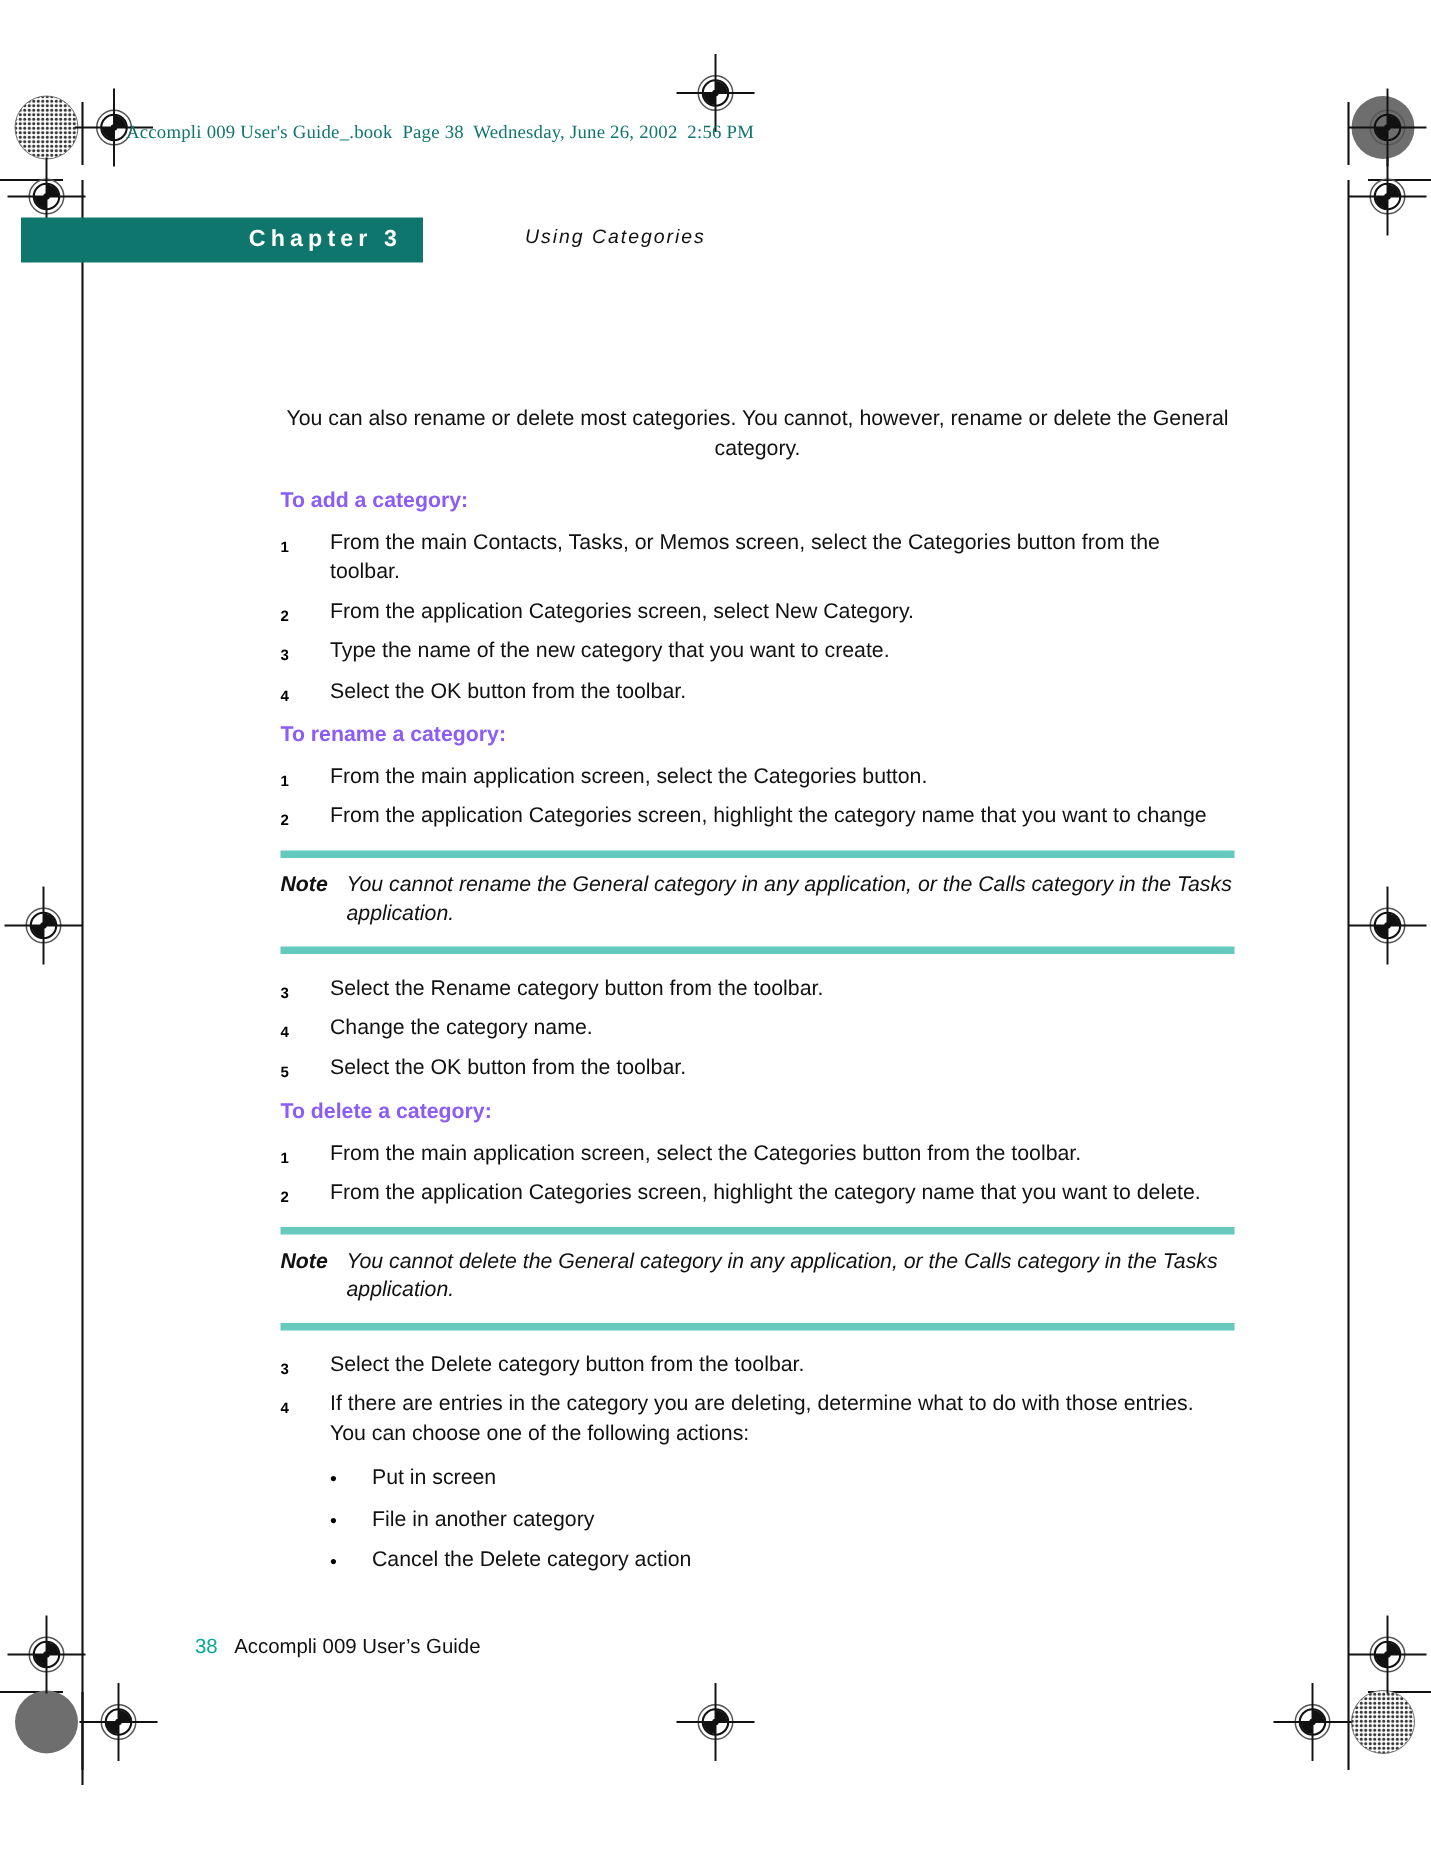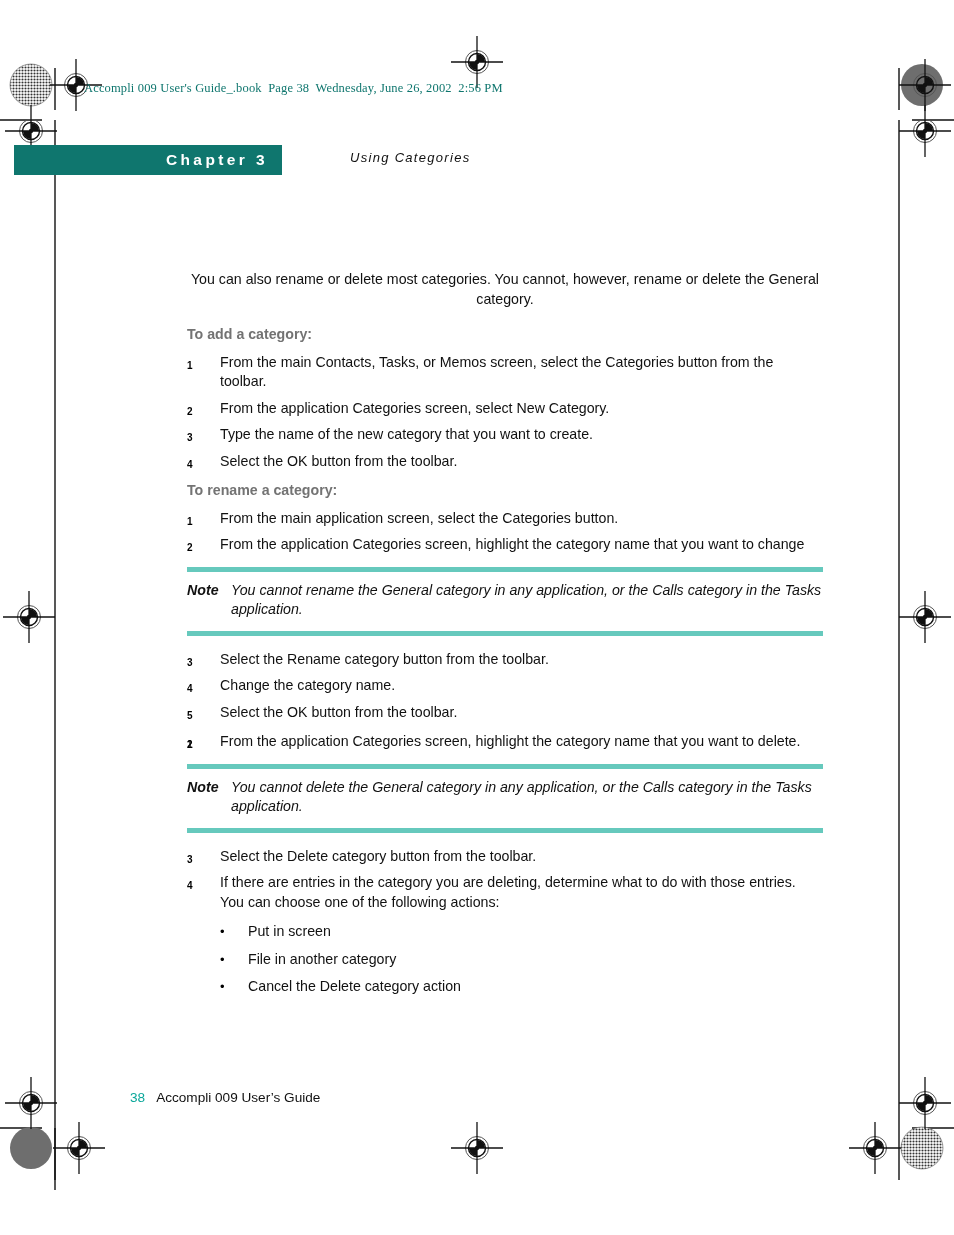--- a/index.html
+++ b/index.html
@@ -82,21 +82,21 @@
     margin: 0 0 16px 0;
     color: #111;
     text-align: center;
   }
 
   .subhead {
     font-size: 14.2px;
     font-weight: bold;
     line-height: 19.5px;
     margin: 0 0 8px 0;
-    color: #737373;
+    color: #8b5cf6;
   }
 
   ol.steps {
     list-style: none;
     margin: 0 0 10px 0;
     padding: 0;
   }
   ol.steps li {
     position: relative;
     padding-left: 33px;
@@ -261,22 +261,23 @@
     </div>
     <div class="note-rule"></div>
   </div>
 
   <ol class="steps" style="margin-top:14px;">
     <li><span class="num">3</span><span>Select the Rename category button from the toolbar.</span></li>
     <li><span class="num">4</span><span>Change the category name.</span></li>
     <li><span class="num">5</span><span>Select the OK button from the toolbar.</span></li>
   </ol>
 
+  <h3 class="subhead">To delete a category:</h3>
   <ol class="steps">
-    <li><span class="num">1</span></li>
+    <li><span class="num">1</span><span>From the main application screen, select the Categories button from the toolbar.</span></li>
     <li><span class="num">2</span><span>From the application Categories screen, highlight the category name that you want to delete.</span></li>
   </ol>
 
   <div class="note">
     <div class="note-rule"></div>
     <div class="note-body">
       <span class="note-label">Note</span>
       <span>You cannot delete the General category in any application, or the Calls category in the Tasks application.</span>
     </div>
     <div class="note-rule"></div>

